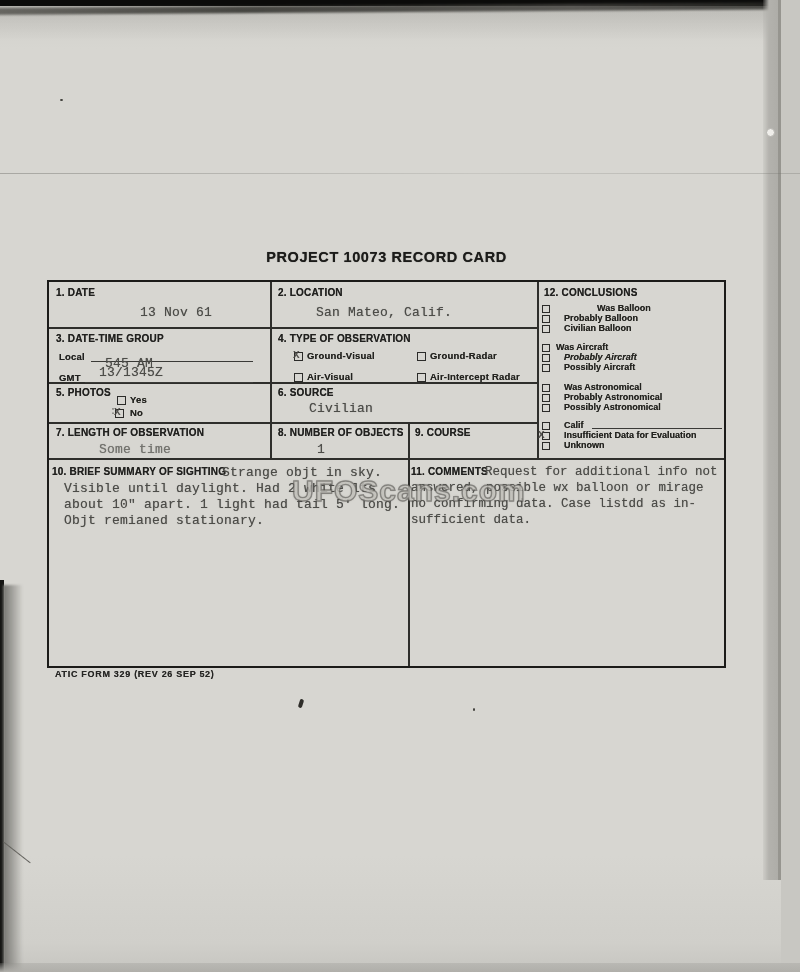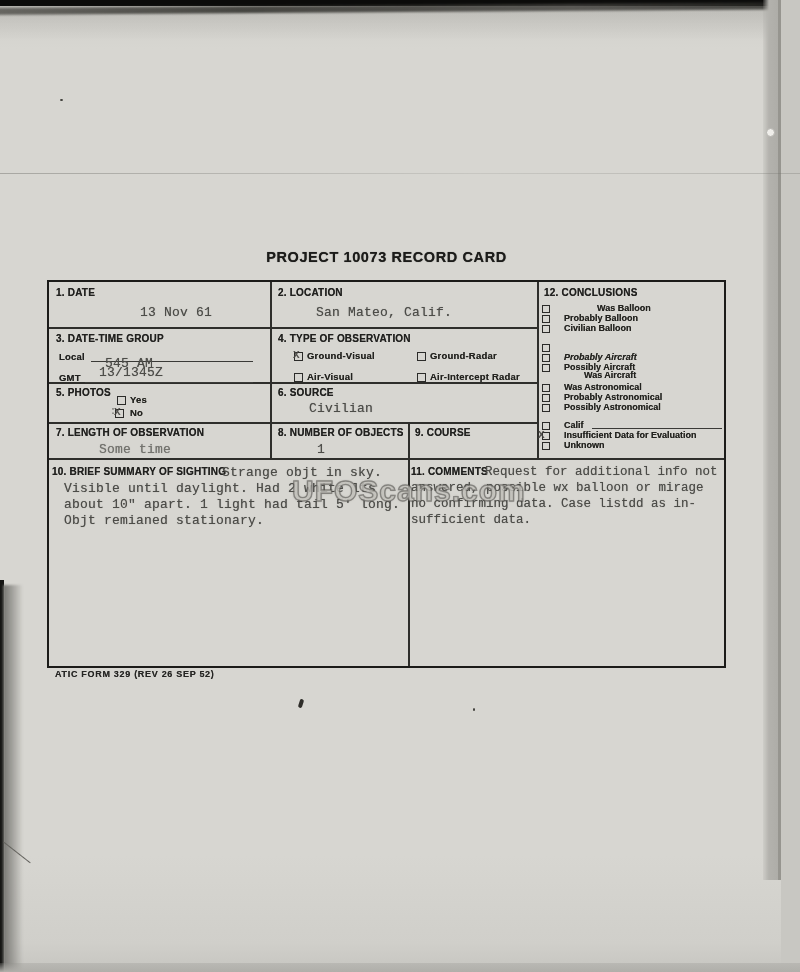--- a/index.html
+++ b/index.html
@@ -128,21 +128,21 @@
     <div class="t" style="left:400px;top:160px;"></div>
 
     <div class="lbl" style="left:495px;top:5px;">12. CONCLUSIONS</div>
     <span class="cb c6" style="left:493px;top:23px;"></span>
     <span class="c-lbl" style="left:515px;top:21px;margin-left:33px;">Was Balloon</span>
     <span class="cb c6" style="left:493px;top:33px;"></span>
     <span class="c-lbl" style="left:515px;top:31px;">Probably Balloon</span>
     <span class="cb c6" style="left:493px;top:43px;"></span>
     <span class="c-lbl" style="left:515px;top:41px;">Civilian Balloon</span>
     <span class="cb c6" style="left:493px;top:62px;"></span>
-    <span class="c-lbl" style="left:535px;top:60px;margin-top:28px;">Was Aircraft</span>
+    <span class="c-lbl" style="left:507px;top:60px;">Was Aircraft</span>
     <span class="cb c6" style="left:493px;top:72px;"></span>
     <span class="c-lbl" style="left:515px;top:70px;font-style:italic;">Probably Aircraft</span>
     <span class="cb c6" style="left:493px;top:82px;"></span>
     <span class="c-lbl" style="left:515px;top:80px;">Possibly Aircraft</span>
     <span class="cb c6" style="left:493px;top:102px;"></span>
     <span class="c-lbl" style="left:515px;top:100px;">Was Astronomical</span>
     <span class="cb c6" style="left:493px;top:112px;"></span>
     <span class="c-lbl" style="left:515px;top:110px;">Probably Astronomical</span>
     <span class="cb c6" style="left:493px;top:122px;"></span>
     <span class="c-lbl" style="left:515px;top:120px;">Possibly Astronomical</span>

